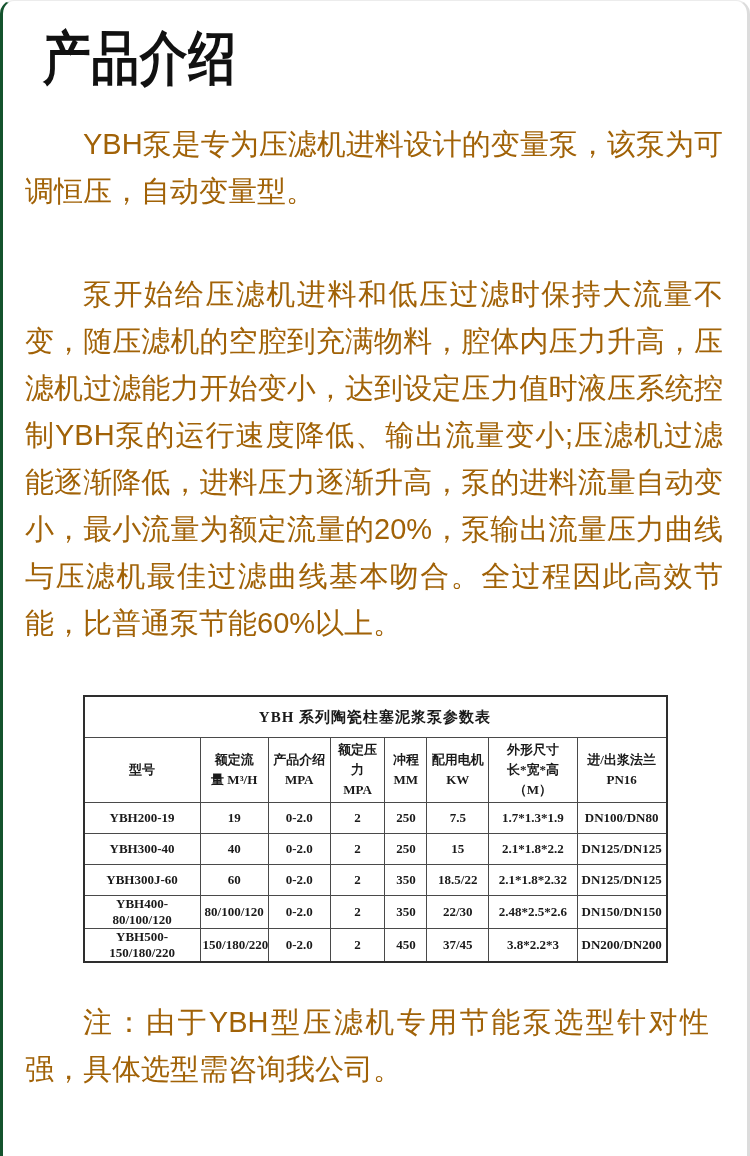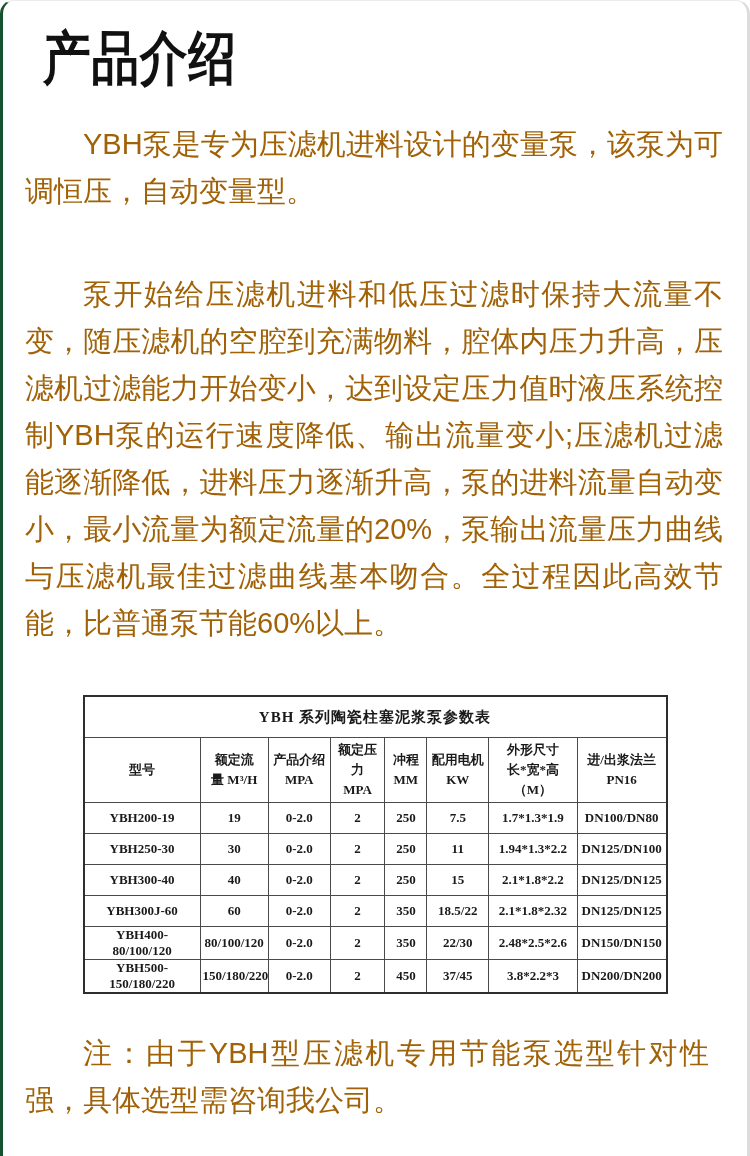--- a/index.html
+++ b/index.html
@@ -158,30 +158,20 @@
           <td>YBH200-19</td>
           <td>19</td>
           <td>0-2.0</td>
           <td>2</td>
           <td>250</td>
           <td>7.5</td>
           <td>1.7*1.3*1.9</td>
           <td>DN100/DN80</td>
         </tr>
         <tr>
-          <td>YBH250-30</td>
-          <td>30</td>
-          <td>0-2.0</td>
-          <td>2</td>
-          <td>250</td>
-          <td>11</td>
-          <td>1.94*1.3*2.2</td>
-          <td>DN125/DN100</td>
-        </tr>
-        <tr>
           <td>YBH300-40</td>
           <td>40</td>
           <td>0-2.0</td>
           <td>2</td>
           <td>250</td>
           <td>15</td>
           <td>2.1*1.8*2.2</td>
           <td>DN125/DN125</td>
         </tr>
         <tr>

